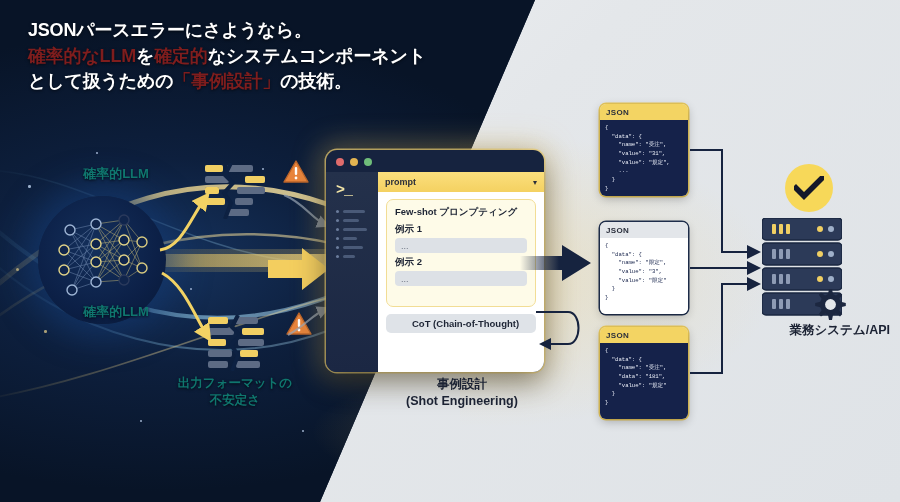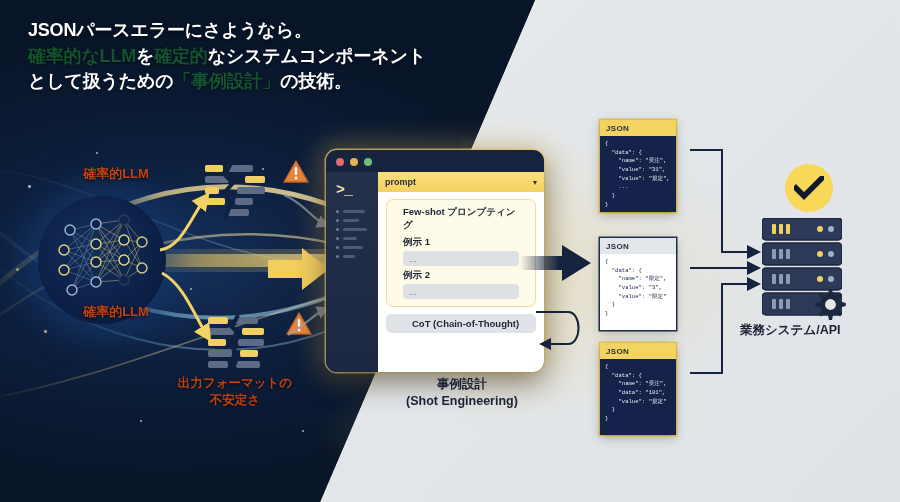--- a/index.html
+++ b/index.html
@@ -49,25 +49,25 @@
   .star { position: absolute; border-radius: 50%; background: #cfe3ff; opacity: .75; }
 
   
   .headline {
     position: absolute; left: 28px; top: 18px; width: 500px;
     font-size: 18px; font-weight: bold; line-height: 1.42;
     color: #ffffff;
     text-shadow: 0 1px 3px rgba(0,0,0,.6);
     letter-spacing: -.2px;
   }
-  .headline .hl { color: #14532d; }
+  .headline .hl { color: #7f1d1d; }
 
   
   .lbl {
-    position: absolute; color: #c2410c; font-weight: bold; font-size: 13px;
+    position: absolute; color: #0f766e; font-weight: bold; font-size: 13px;
     text-shadow: 0 1px 3px rgba(0,0,0,.75); text-align: center; line-height: 1.35;
   }
   #label-llm-top  { left: 56px;  top: 165px; width: 120px; }
   #label-llm-bot  { left: 56px;  top: 303px; width: 120px; }
   #label-unstable { left: 160px; top: 375px; width: 150px; font-size: 12.5px; }
 
   
   #nn-circle {
     position: absolute; left: 38px; top: 196px; width: 128px; height: 128px;
     border-radius: 50%;
@@ -113,21 +113,21 @@
     background: linear-gradient(180deg, #fbdf7d 0%, #f4d161 100%);
     display: flex; align-items: center; justify-content: space-between;
     padding: 0 7px;
   }
   #prompt-title { font-size: 9px; font-weight: bold; color: #2b2f3a; }
   #chevron-down-icon { font-size: 8px; color: #2b2f3a; }
 
   #fewshot-card {
     position: absolute; left: 8px; top: 27px; right: 8px; height: 108px;
     background: #fefbe8; border: 1.5px solid #f2dd95; border-radius: 7px;
-    padding: 6px 16px;
+    padding: 6px 8px;
   }
   #fewshot-title { font-size: 9.5px; font-weight: bold; color: #1d2434; margin-bottom: 4px; }
   .ex-label { font-size: 9.5px; font-weight: bold; color: #1d2434; margin: 3px 0 2px; }
   .ex-field {
     height: 15px; background: #dde1e6; border-radius: 4px;
     font-size: 9px; color: #6b7280; padding: 1px 6px; line-height: 14px;
   }
 
   .opt-row {
     position: absolute; left: 8px; right: 8px; height: 19px;
@@ -144,24 +144,23 @@
     line-height: 1.35;
   }
 
   
   #yellow-inflow-arrow { position: absolute; left: 268px; top: 246px; }
   
   #dark-outflow-arrow { position: absolute; left: 520px; top: 243px; }
 
   
   .json-card {
-    position: absolute; width: 76px; height: 92px; border-radius: 0;
+    position: absolute; width: 88px; height: 92px; border-radius: 6px;
     overflow: hidden;
     box-shadow: 0 3px 10px rgba(0,0,0,.25), 0 0 0 1.5px #e9c95c;
-    margin-top: 16px;
   }
   .json-head {
     height: 16px; background: #f3d463; display: flex; align-items: center;
     padding-left: 6px; font-size: 8px; font-weight: bold; color: #2a2f3c;
     letter-spacing: .3px;
   }
   .json-body {
     height: 76px; padding: 4px 5px;
     font-family: "Liberation Mono", "DejaVu Sans Mono", monospace;
     font-size: 5.6px; line-height: 1.55; white-space: pre;
@@ -176,21 +175,21 @@
 
   
   #checkmark-badge {
     position: absolute; left: 785px; top: 164px; width: 48px; height: 48px;
     border-radius: 50%; background: #f7d859;
     display: flex; align-items: center; justify-content: center;
   }
   #server-stack { position: absolute; left: 762px; top: 218px; }
   #gear-icon-wrap { position: absolute; left: 812px; top: 287px; }
   #label-backend {
-    position: absolute; left: 740px; top: 322px; width: 150px; text-align: left;
+    position: absolute; left: 740px; top: 322px; width: 150px; text-align: right;
     font-size: 12.5px; font-weight: bold; color: #1b2233;
   }
 
   
   #connectors { position: absolute; left: 0; top: 0; width: 900px; height: 502px; pointer-events: none; }
 </style>
 </head>
 <body>
 
 <div id="stage">

